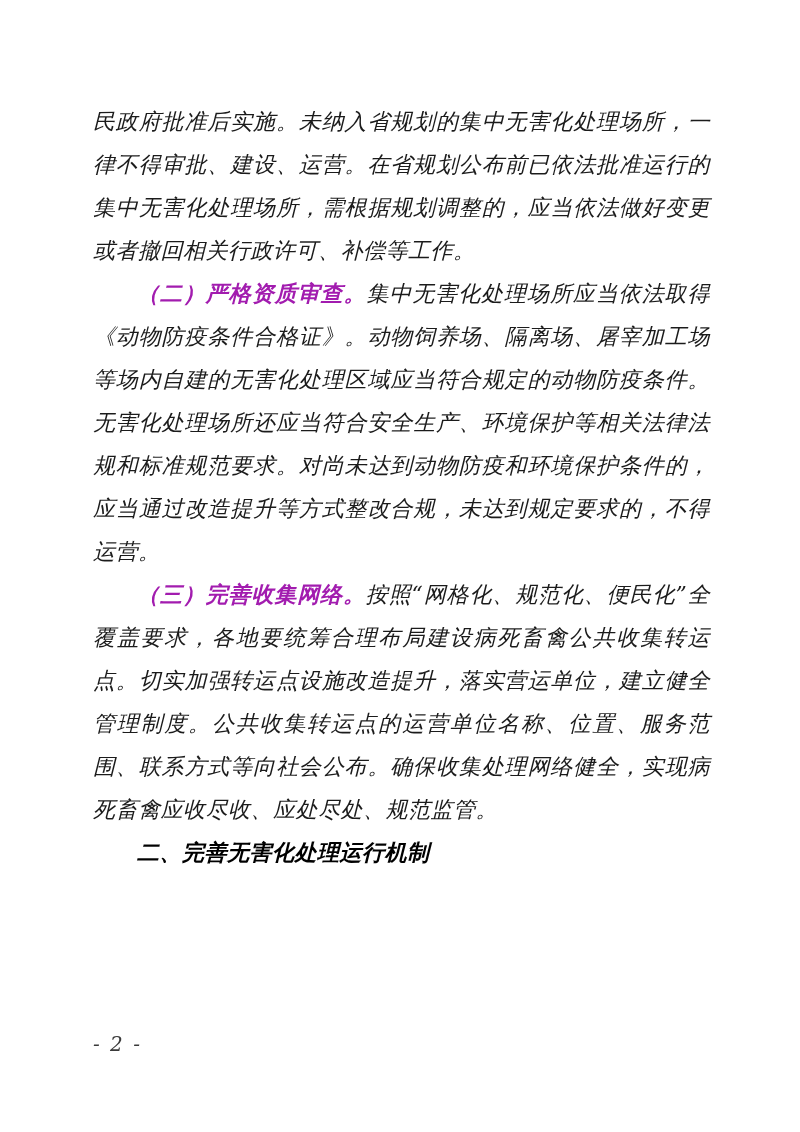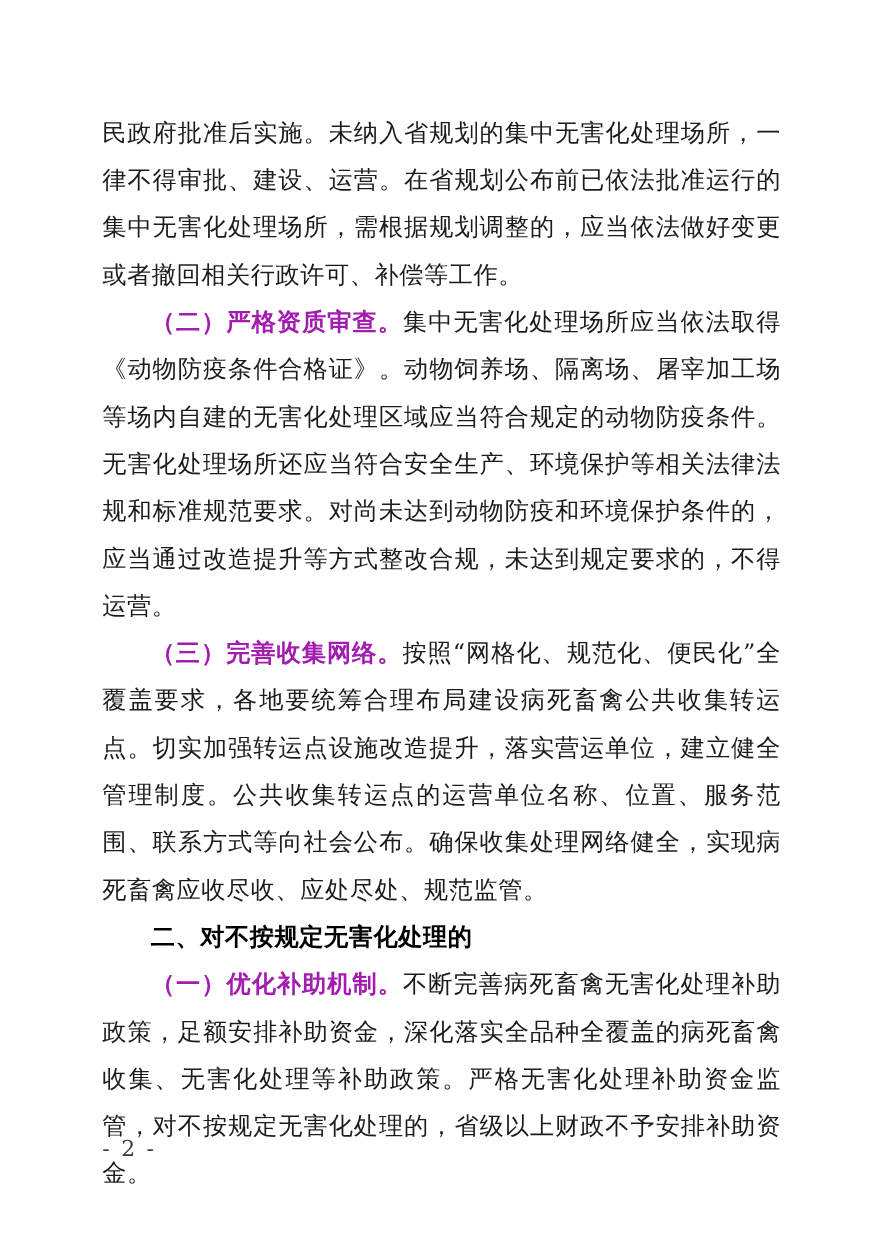--- a/index.html
+++ b/index.html
@@ -9,20 +9,21 @@
   }
 
   .page {
     position: relative;
     width: 800px;
     height: 1132px;
     background: #ffffff;
     margin: 0 auto;
     overflow: hidden;
     box-sizing: border-box;
+    font-style: italic;
   }
 
   .text-column {
     position: absolute;
     left: 93px;
     top: 100px;
     width: 617px;
   }
 
   
@@ -81,21 +82,20 @@
 <div class="page">
 
   <div class="text-column">
 
     <p class="para no-indent">民政府批准后实施。未纳入省规划的集中无害化处理场所，一律不得审批、建设、运营。在省规划公布前已依法批准运行的集中无害化处理场所，需根据规划调整的，应当依法做好变更或者撤回相关行政许可、补偿等工作。</p>
 
     <p class="para"><span class="runin">（二）严格资质审查。</span><span>集中无害化处理场所应当依法取得《动物防疫条件合格证》。动物饲养场、隔离场、屠宰加工场等场内自建的无害化处理区域应当符合规定的动物防疫条件。无害化处理场所还应当符合安全生产、环境保护等相关法律法规和标准规范要求。对尚未达到动物防疫和环境保护条件的，应当通过改造提升等方式整改合规，未达到规定要求的，不得运营。</span></p>
 
     <p class="para"><span class="runin">（三）完善收集网络。</span><span>按照“网格化、规范化、便民化”全覆盖要求，各地要统筹合理布局建设病死畜禽公共收集转运点。切实加强转运点设施改造提升，落实营运单位，建立健全管理制度。公共收集转运点的运营单位名称、位置、服务范围、联系方式等向社会公布。确保收集处理网络健全，实现病死畜禽应收尽收、应处尽处、规范监管。</span></p>
 
-    <p class="section-heading">二、对不按规定无害化处理的</p>
+    <p class="section-heading">二、完善无害化处理运行机制</p>
 
-    <p class="para"><span class="runin">（一）优化补助机制。</span><span>不断完善病死畜禽无害化处理补助政策，足额安排补助资金，深化落实全品种全覆盖的病死畜禽收集、无害化处理等补助政策。严格无害化处理补助资金监管，对不按规定无害化处理的，省级以上财政不予安排补助资金。</span></p>
 
   </div>
 
   <div class="footer">- 2 -</div>
 
 </div>
 
 </body></html>

